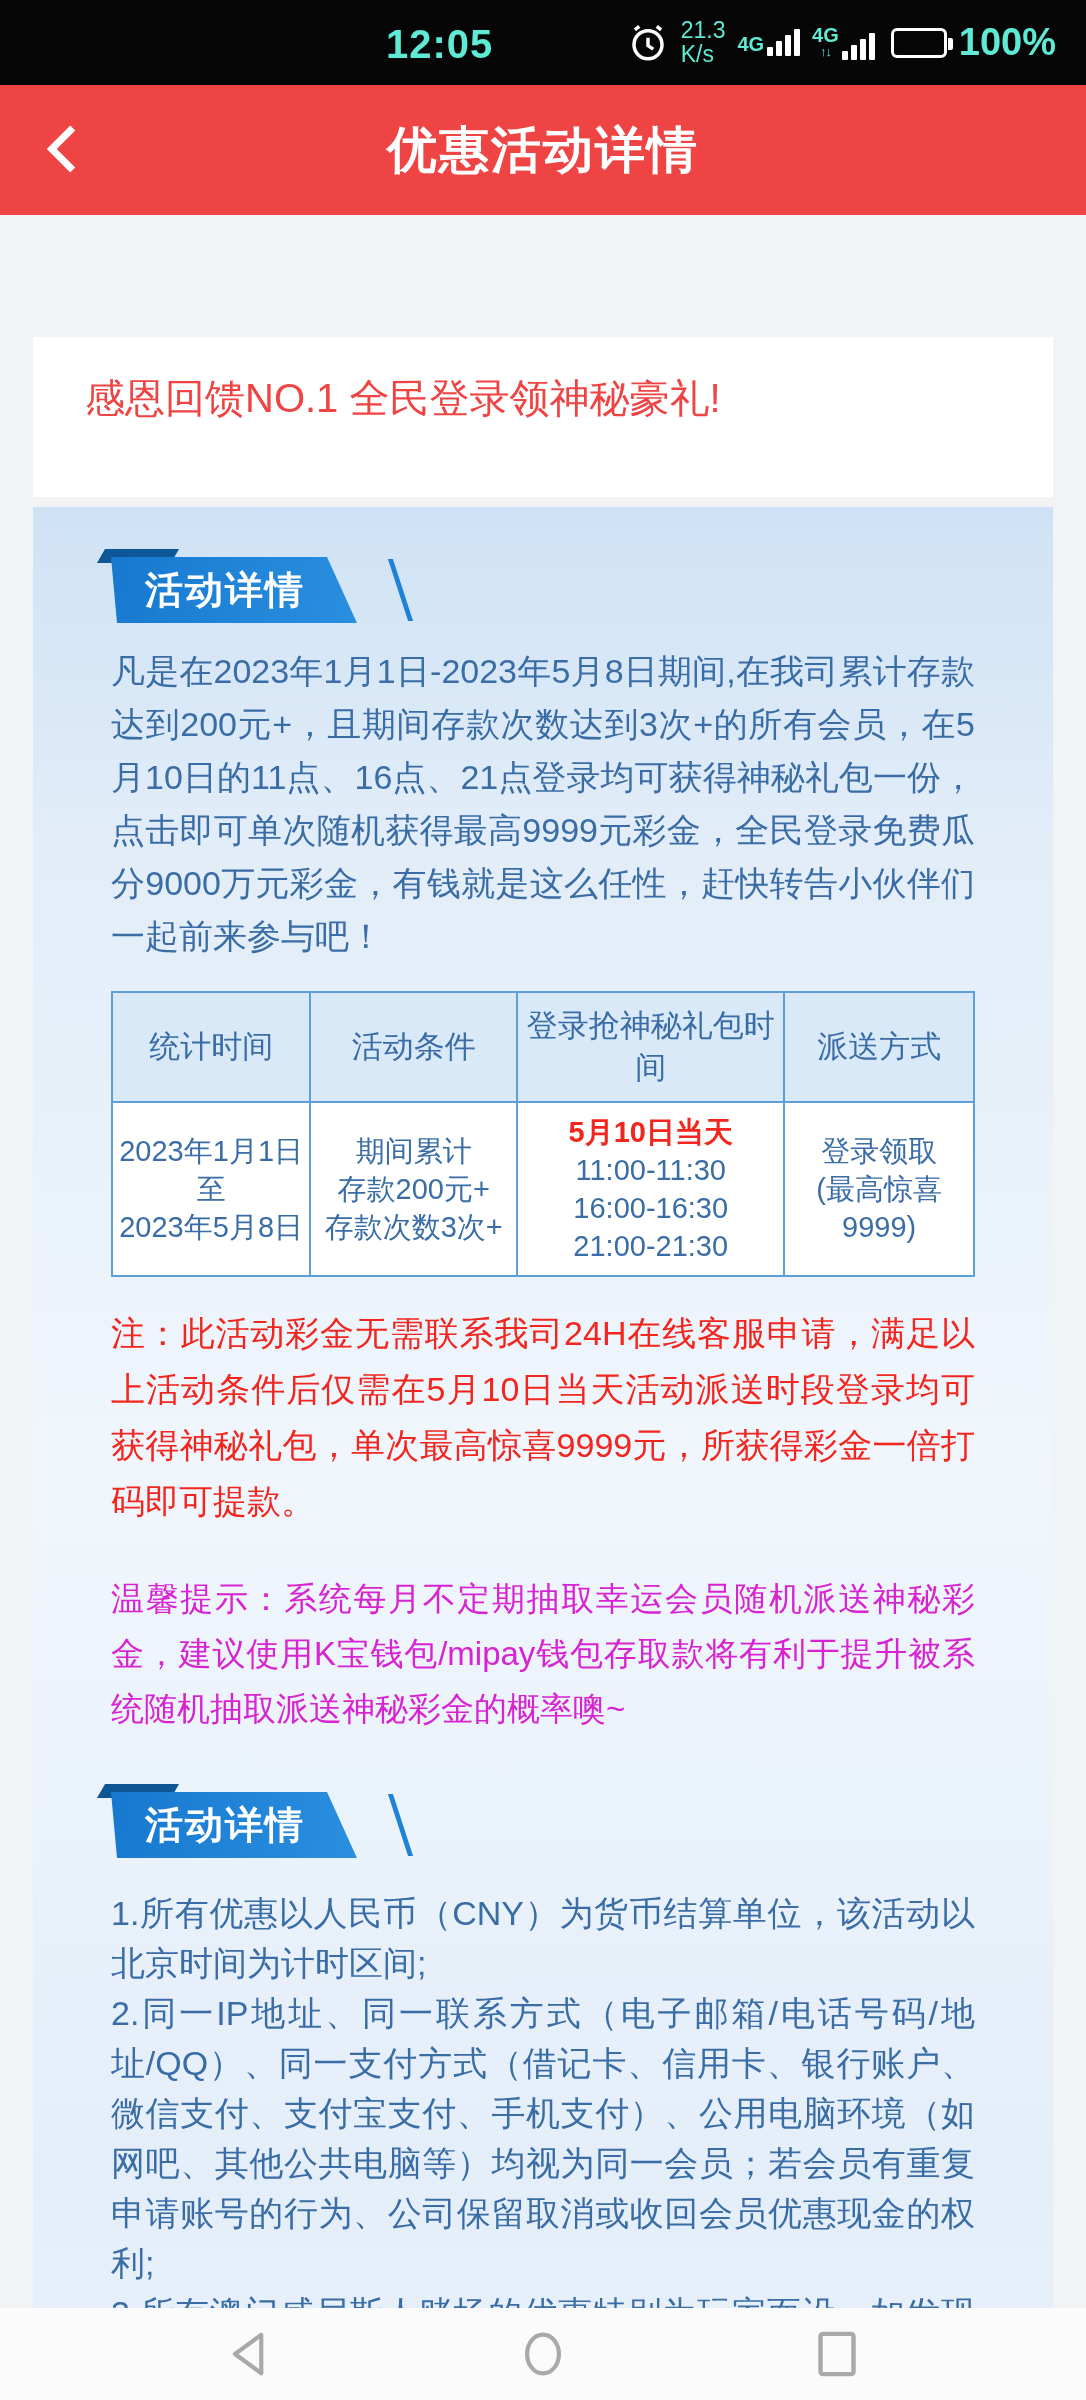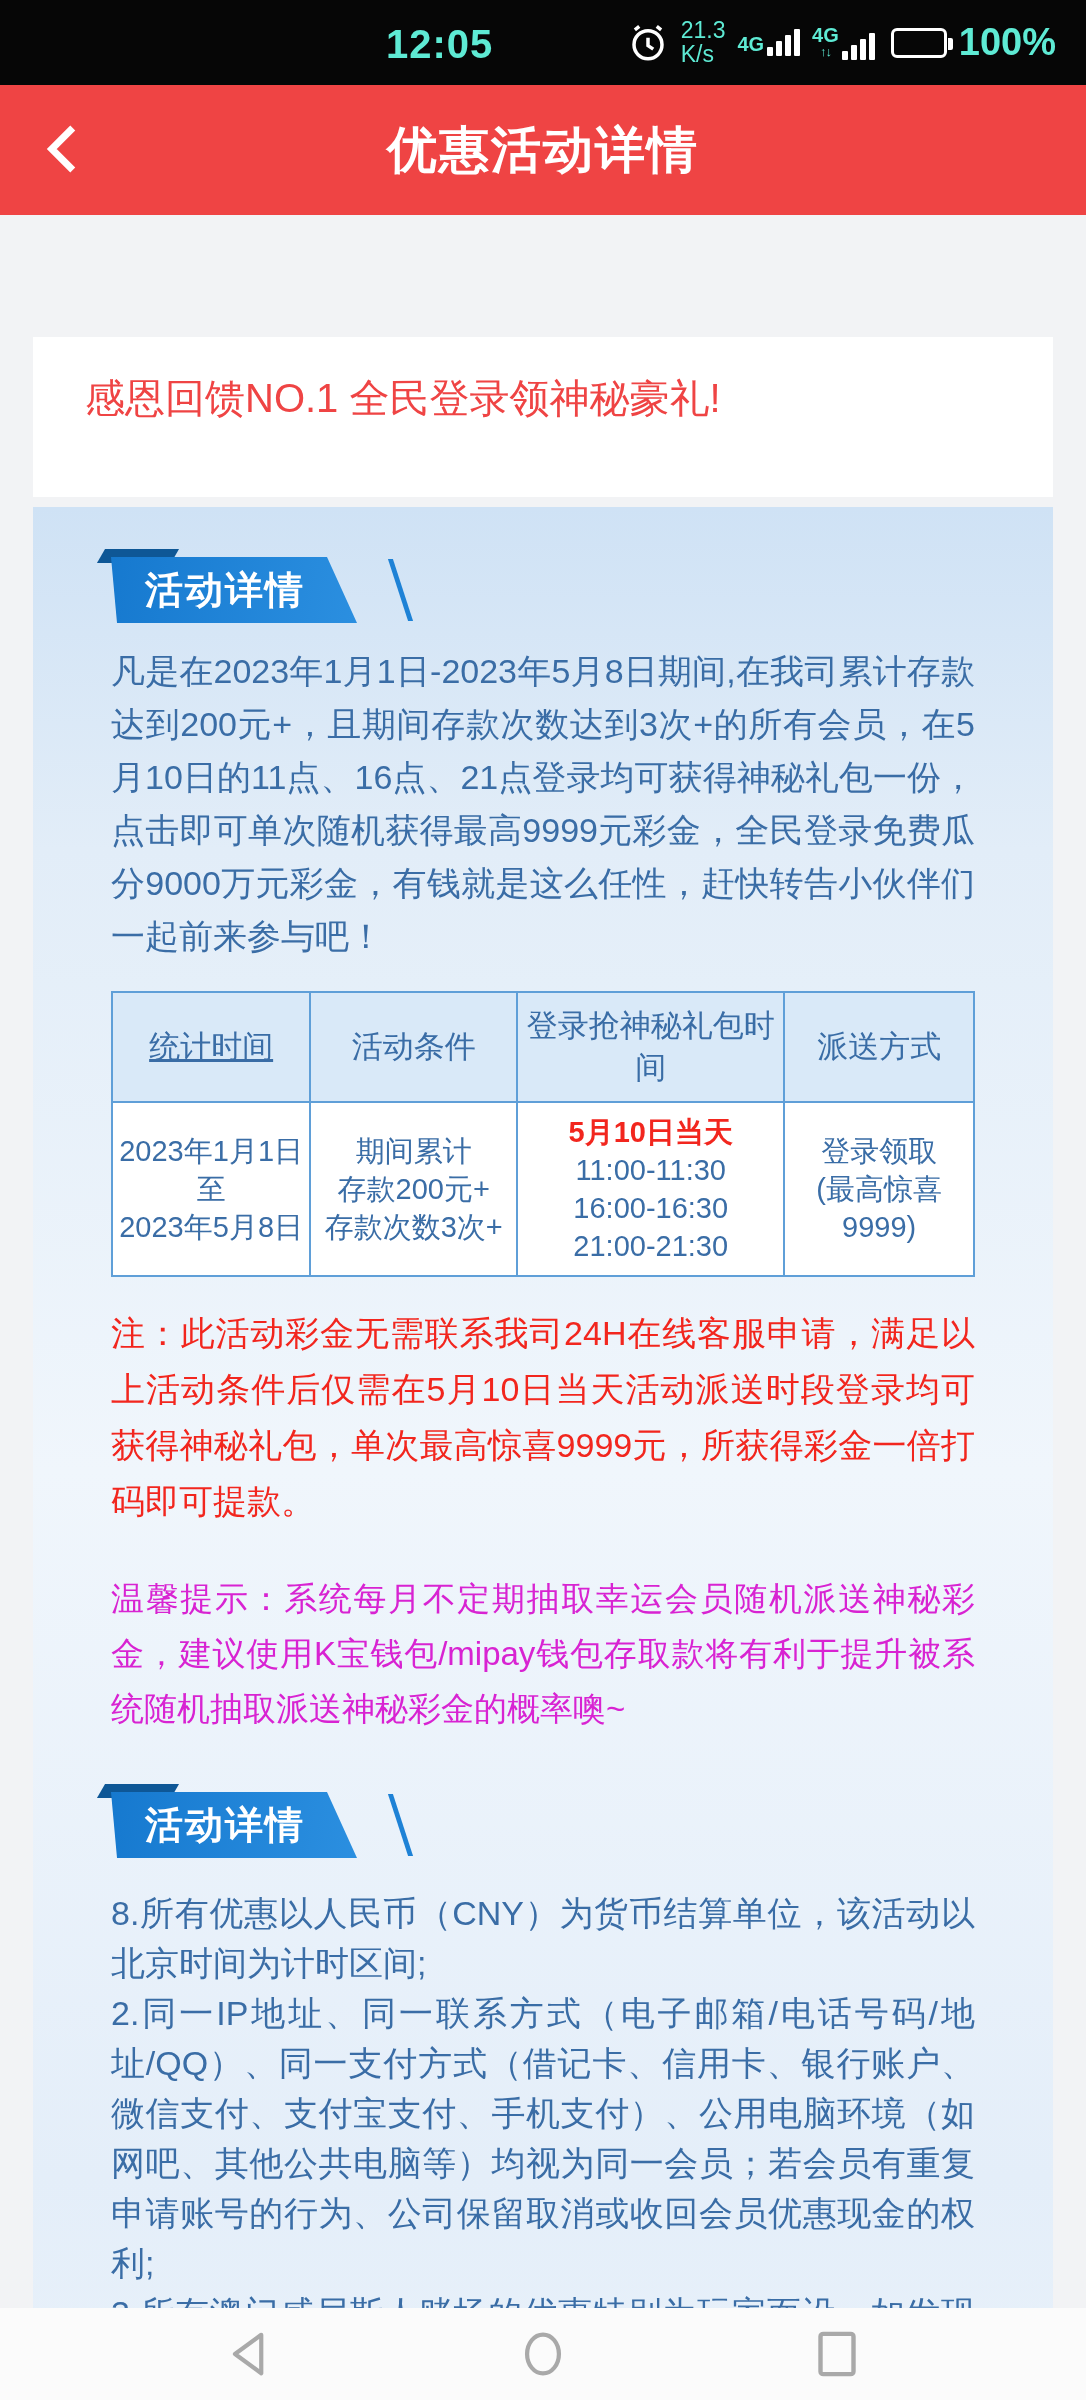--- a/index.html
+++ b/index.html
@@ -44,21 +44,21 @@
     color:#fff; font-size:38px; font-weight:bold; letter-spacing:2px;
     clip-path:polygon(0 0, calc(100% - 30px) 0, 100% 100%, 6px 100%);
   }
   .badge-slash { position:absolute; left:282px; top:2px; width:10px; height:62px; border-right:5px solid #1e82d6; transform:skewX(18deg); }
   .intro { color:#3a6da6; font-size:34px; line-height:53px; text-align:justify; margin-bottom:28px; }
   
   table { width:100%; border-collapse:collapse; margin:6px 0 28px; }
   th,td { border:2px solid #5f9fd8; text-align:center; vertical-align:middle; }
   th { background:#d9e9f8; color:#3a6da6; font-weight:normal; font-size:31px; padding:12px 4px; }
   td { background:#ffffff; color:#3a6da6; font-size:29px; line-height:38px; padding:10px 4px; }
-  .w1{width:23%;text-decoration:underline;} .w2{width:24%;} .w3{width:31%;} .w4{width:22%;}
+  .w1{width:23%;} .w2{width:24%;} .w3{width:31%;} .w4{width:22%;}
   .cell-red { color:#f2261e; font-weight:bold; }
   
   .note-red { color:#f2261e; font-size:34px; line-height:56px; text-align:justify; margin-bottom:42px; }
   .tip-pink { color:#d823d2; font-size:33px; line-height:55px; text-align:justify; margin-bottom:56px; }
   .terms { margin-top:30px; }
   .terms p { color:#3a6da6; font-size:34px; line-height:50px; text-align:justify; }
   
   .navbar { position:absolute; left:0; bottom:0; width:100%; height:92px; background:#fbfbfb; display:flex; align-items:center; justify-content:center; gap:248px; }
   .nav-btn { width:46px; height:46px; display:flex; align-items:center; justify-content:center; cursor:pointer; }
 </style>
@@ -167,21 +167,21 @@
 
   <p class="tip-pink">温馨提示：系统每月不定期抽取幸运会员随机派送神秘彩金，建议使用K宝钱包/mipay钱包存取款将有利于提升被系统随机抽取派送神秘彩金的概率噢~</p>
 
   <div class="badge-wrap">
     <span class="badge-notch"></span>
     <span class="badge-body">活动详情</span>
     <span class="badge-slash"></span>
   </div>
 
   <div class="terms">
-    <p>8.所有优惠以人民币（CNY）为货币结算单位，该活动以北京时间为计时区间;</p>
+    <p>1.所有优惠以人民币（CNY）为货币结算单位，该活动以北京时间为计时区间;</p>
     <p>2.同一IP地址、同一联系方式（电子邮箱/电话号码/地址/QQ）、同一支付方式（借记卡、信用卡、银行账户、微信支付、支付宝支付、手机支付）、公用电脑环境（如网吧、其他公共电脑等）均视为同一会员；若会员有重复申请账号的行为、公司保留取消或收回会员优惠现金的权利;</p>
     <p>3.所有澳门威尼斯人赌场的优惠特别为玩家而设、如发现任何团体或个人、以不诚实方式套取红利或任何威胁、滥用公司优惠等行为、公司保留冻结、取消团体或个人账户及账户余额的权利；被确认的红利猎人、无风险投注用户、不是娱乐性质为主的会员、本网站将取消其投注或返还被扣除的余额、提款金额被征收10%的行政管理费;</p>
 
   </div>
 </div>
 
 <div class="navbar">
   <span class="nav-btn">
     <svg width="42" height="46" viewBox="0 0 24 26" fill="none" stroke="#a9a9a9" stroke-width="2.4" stroke-linejoin="round">
       <polygon points="19,2 4,13 19,24"></polygon>

